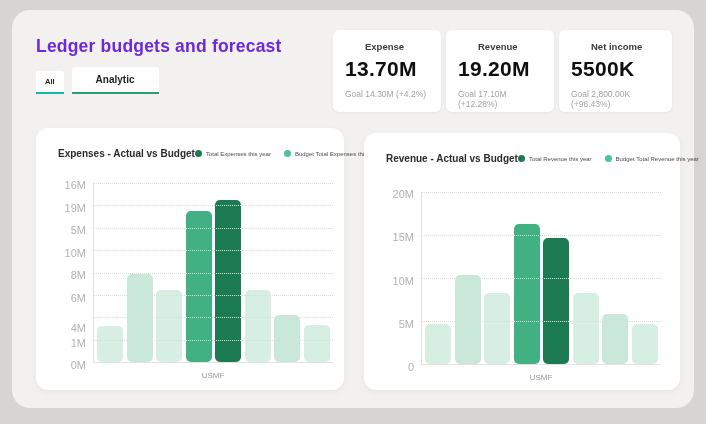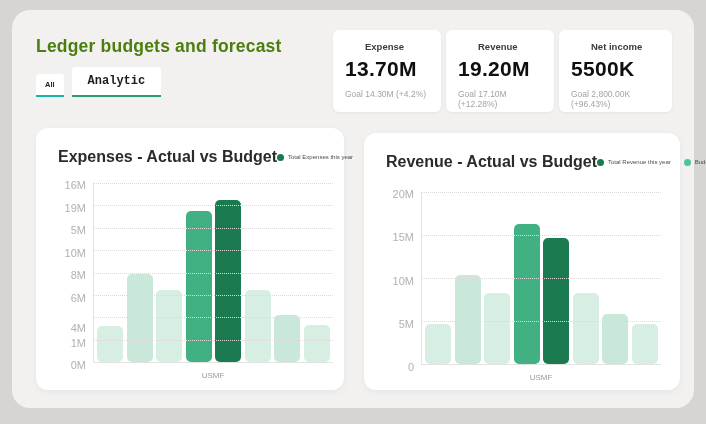--- a/index.html
+++ b/index.html
@@ -10,48 +10,48 @@
     position:relative;
     overflow:hidden;
   }
   .panel {
     position:absolute; left:12px; top:10px; width:682px; height:398px;
     background:#f2f1ef; border-radius:18px;
   }
   
   .page-title {
     position:absolute; left:24px; top:26px;
-    font-size:17.5px; font-weight:700; color:#4d7c0f; letter-spacing:.2px;
+    font-size:17.5px; font-weight:700; color:#6d28d9; letter-spacing:.2px;
   }
   .tabs { position:absolute; left:24px; top:57px; display:flex; align-items:flex-end; gap:8px; }
   .tab {
     background:#ffffff; font-weight:700; color:#1d1d1d; cursor:pointer;
     border-radius:3px 3px 0 0; text-align:center;
   }
   .tab-all { font-size:7.5px; padding:6px 9px; border-bottom:2px solid #14b8a6; }
-  .tab-analytic { font-size:12px; padding:7px 16px; border-bottom:2px solid #2a9d6f;font-family:Liberation Mono, monospace; }
+  .tab-analytic { font-size:10px; padding:7px 24px; border-bottom:2px solid #2a9d6f; }
   
   .kpis { position:absolute; top:20px; right:22px; display:flex; gap:5px; }
   .kpi {
     background:#ffffff; border-radius:6px; height:82px; padding:11px 12px;
     box-shadow:0 1px 3px rgba(0,0,0,.06);
   }
   .kpi-0 { width:108px; } .kpi-1 { width:108px; } .kpi-2 { width:113px; }
   .kpi-label { font-size:9.5px; font-weight:700; color:#3c3c3c;padding-left:20px; }
   .kpi-value { font-size:21px; font-weight:700; color:#0f0f0f; margin-top:5px; letter-spacing:.3px; }
   .kpi-goal  { font-size:8.5px; color:#a4a3a1; margin-top:8px; }
   
   .chart-card {
     position:absolute; background:#ffffff; border-radius:12px;
     box-shadow:0 2px 6px rgba(0,0,0,.05);
   }
   .chart-card-0 { left:24px;  top:118px; width:308px; height:262px; }
   .chart-card-1 { left:352px; top:123px; width:316px; height:257px; }
   .chart-head { position:absolute; left:22px; right:10px; top:20px; display:flex; align-items:center; }
-  .chart-title { font-size:16px; font-weight:700; color:#2b2b2b; white-space:nowrap; }
+  .chart-title { font-size:10px; font-weight:700; color:#2b2b2b; white-space:nowrap; }
   .legend { display:flex; gap:13px; margin-left:auto; }
   .legend-item { display:flex; align-items:center; gap:4px; }
   .legend-dot { width:7px; height:7px; border-radius:50%; flex:0 0 auto; }
   .legend-label { font-size:6px; color:#4c4c4c; white-space:nowrap; }
   .ticks { position:absolute; width:46px; }
   .chart-card-0 .ticks { left:4px; top:55px;  height:180px; }
   .chart-card-1 .ticks { left:4px; top:59px;  height:173px; }
   .tick { position:absolute; right:0; font-size:11px; color:#b3b2b0; text-align:right; }
   .plot { position:absolute; border-left:1px solid #e4e3e1; border-bottom:1px solid #e4e3e1; }
   .chart-card-0 .plot { left:57px; top:55px; width:240px; height:180px; }

